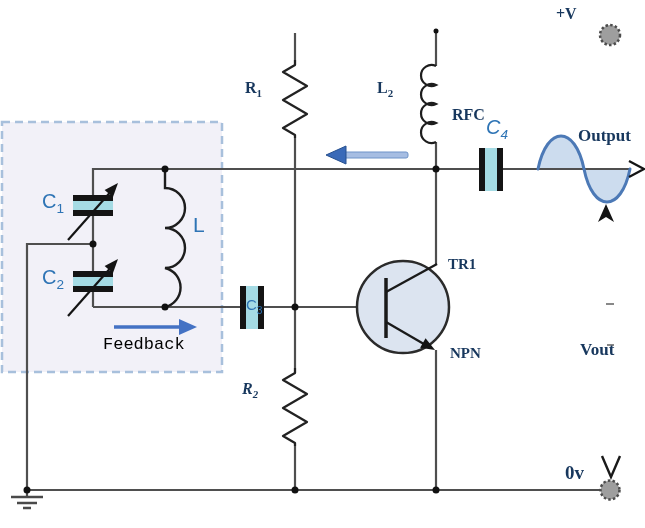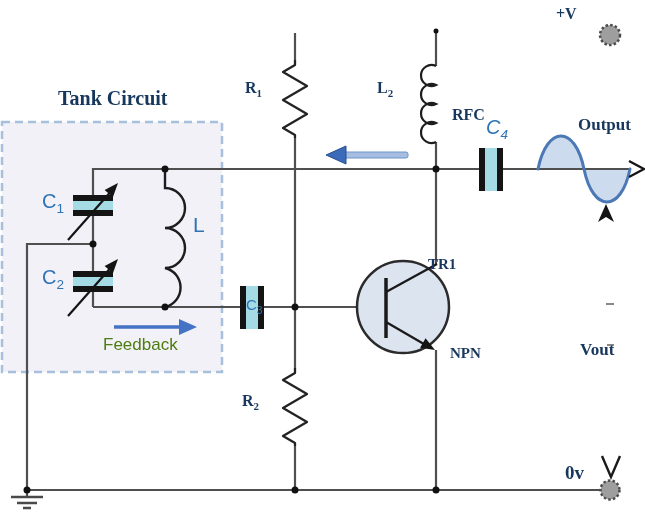--- a/index.html
+++ b/index.html
@@ -2,21 +2,21 @@
 <html><head>
 <meta charset="utf-8">
 <style>
   html,body{margin:0;padding:0;background:#ffffff;}
   #stage{position:relative;width:645px;height:528px;background:#ffffff;overflow:hidden;
          font-family:"Liberation Sans",sans-serif;}
   #stage svg{position:absolute;left:0;top:0;}
   .lbl{position:absolute;white-space:nowrap;line-height:1;user-select:none;}
   .navy{color:#17375d;font-family:"Liberation Serif",serif;font-weight:bold;}
   .blue{color:#2e74b5;font-family:"Liberation Sans",sans-serif;font-weight:normal;}
-  .fb{color:#4d7c0f;font-family:Liberation Sans, sans-serif;font-weight:500;}
+  .fb{color:#000000;font-family:Liberation Mono, monospace;font-weight:500;}
   .lbl sub{font-size:68%;line-height:0;}
 </style>
 </head>
 <body>
 
 <div id="stage">
 
 <svg width="645" height="528" viewBox="0 0 645 528">
 
   <rect x="2" y="122" width="220" height="250" fill="#f2f1f8" stroke="#a8c0dc" stroke-width="2.5" stroke-dasharray="8,5"></rect>
@@ -118,34 +118,33 @@
   <g>
     <line x1="606" y1="304" x2="614" y2="304" stroke="#888888" stroke-width="2"></line>
     <line x1="607" y1="345" x2="614" y2="345" stroke="#888888" stroke-width="2"></line>
     <path d="M602,456 L611,477 L620,456" fill="none" stroke="#1a1a1a" stroke-width="2.4"></path>
   </g>
 
   <circle cx="610" cy="35" r="10" fill="#9e9e9e" stroke="#4c4c4c" stroke-width="2.5" stroke-dasharray="2.5,2.2"></circle>
   <circle cx="610" cy="490" r="9.5" fill="#9e9e9e" stroke="#4c4c4c" stroke-width="2.5" stroke-dasharray="2.5,2.2"></circle>
 </svg>
 
-<div class="lbl navy" style="left:58px;top:88px;font-size:20px;"><span>Tank Circuit</span></div>
 
 <div class="lbl blue" style="left:42px;top:191px;font-size:20px;"><span>C</span><sub>1</sub></div>
 <div class="lbl blue" style="left:42px;top:267px;font-size:20px;"><span>C</span><sub>2</sub></div>
 <div class="lbl blue" style="left:193px;top:214px;font-size:21px;"><span>L</span></div>
 <div class="lbl blue" style="left:246px;top:257px;font-size:15px;margin-top:40px;"><span>C</span><sub>3</sub></div>
 <div class="lbl blue" style="left:486px;top:117px;font-size:20px;font-style:italic;"><span>C</span><sub>4</sub></div>
 
 <div class="lbl navy" style="left:245px;top:80px;font-size:16px;"><span>R</span><sub>1</sub></div>
-<div class="lbl navy" style="left:242px;top:393px;font-size:16px;"><span>R</span><sub>2</sub></div>
+<div class="lbl navy" style="left:242px;top:381px;font-size:16px;font-style:italic;"><span>R</span><sub>2</sub></div>
 <div class="lbl navy" style="left:377px;top:80px;font-size:16px;text-align:right;"><span>L</span><sub>2</sub></div>
 <div class="lbl navy" style="left:452px;top:73px;font-size:16px;margin-top:34px;"><span>RFC</span></div>
-<div class="lbl navy" style="left:428px;top:257px;font-size:15px;"><span>TR1</span></div>
+<div class="lbl navy" style="left:448px;top:257px;font-size:15px;"><span>TR1</span></div>
 <div class="lbl navy" style="left:450px;top:346px;font-size:15px;"><span>NPN</span></div>
-<div class="lbl navy" style="left:578px;top:116px;font-size:17px;"><span>Output</span></div>
+<div class="lbl navy" style="left:578px;top:127px;font-size:17px;"><span>Output</span></div>
 <div class="lbl navy" style="left:580px;top:313px;font-size:17px;margin-top:28px;"><span>Vout</span></div>
 <div class="lbl navy" style="left:556px;top:6px;font-size:16px;"><span>+V</span></div>
 <div class="lbl navy" style="left:565px;top:463px;font-size:19px;"><span>0v</span></div>
 
 <div class="lbl fb" style="left:103px;top:336px;font-size:17px;"><span>Feedback</span></div>
 
 </div>
 
 </body></html>

